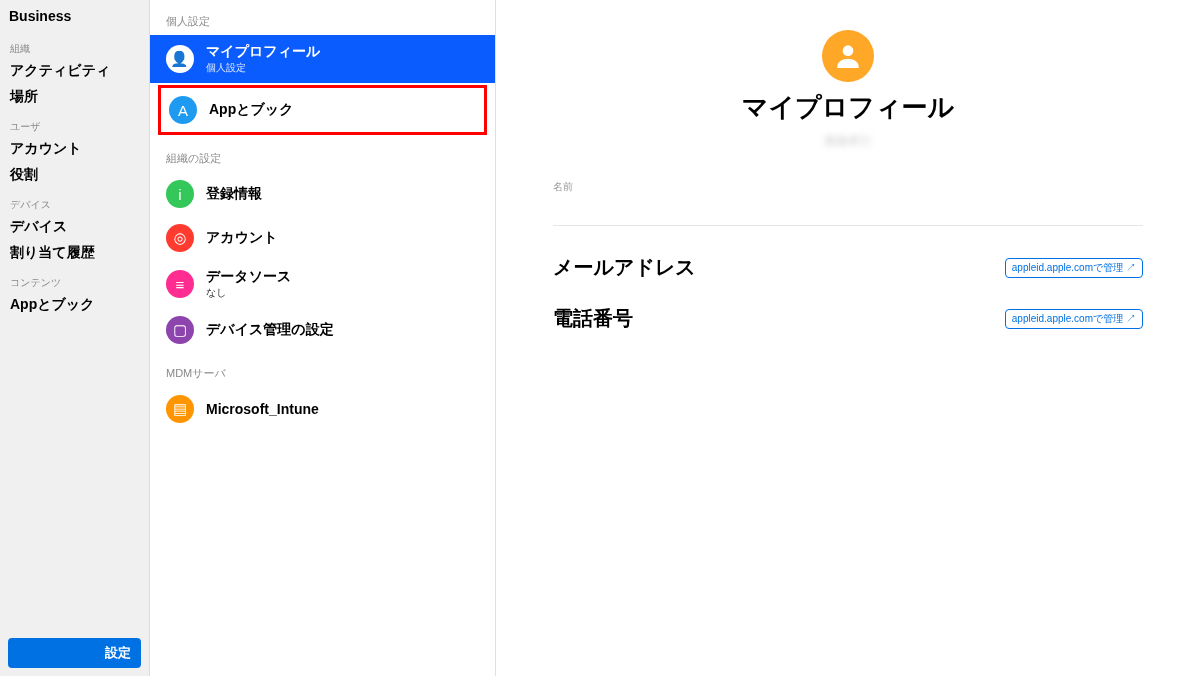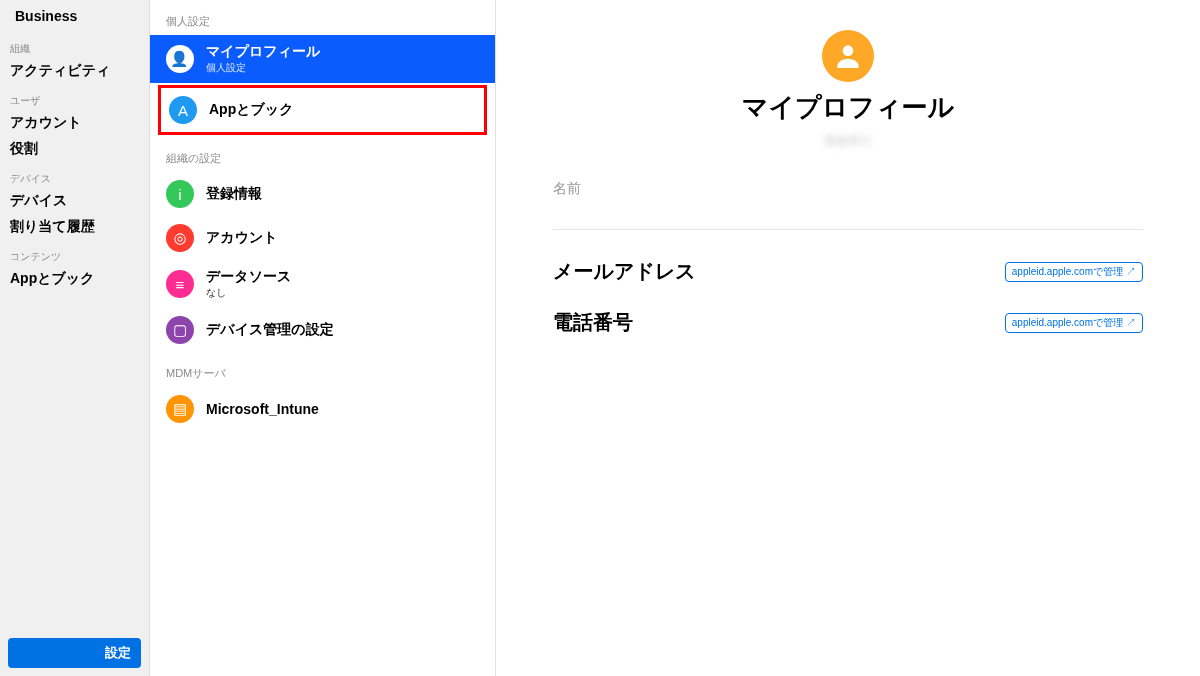--- a/index.html
+++ b/index.html
@@ -1,18 +1,18 @@
 <!DOCTYPE html>
 <html><head>
   <meta charset="utf-8">
   <style>
     * { margin:0; padding:0; box-sizing:border-box; }
     body { font-family:-apple-system,"Hiragino Sans","Hiragino Kaku Gothic ProN",sans-serif; width:1200px; height:676px; overflow:hidden; display:flex; background:#fff; }
     .sidebar { width:150px; background:#f0f0f0; display:flex; flex-direction:column; border-right:1px solid #ddd; }
-    .sidebar-top { padding:8px 10px; display:flex; align-items:center; gap:5px; font-weight:bold; font-size:14px; }
+    .sidebar-top { padding:8px 4px; display:flex; align-items:center; gap:5px; font-weight:bold; font-size:14px; }
     .apple-logo { font-size:16px; }
     .sb-section { margin-top:6px; }
     .sb-header { font-size:10px; color:#888; padding:4px 10px 2px; }
     .sb-item { font-size:14px; padding:4px 10px; cursor:pointer; font-weight:bold; }
     .sb-spacer { flex:1; }
     .settings-btn { margin:8px; padding:6px 10px; background:#0071e3; color:#fff; font-size:13px; font-weight:bold; border-radius:4px; text-align:right; cursor:pointer; }
     .panel { width:346px; border-right:1px solid #e0e0e0; display:flex; flex-direction:column; background:#fff; }
     .p-header { font-size:11px; color:#888; padding:14px 16px 6px; }
     .p-item { display:flex; align-items:center; gap:12px; padding:8px 16px; cursor:pointer; }
     .p-item.active { background:#0a5cff; color:#fff; }
@@ -23,38 +23,39 @@
     .p-item.active .p-icon { background:#fff !important; color:#0a5cff; }
     .highlight-box { border:3px solid #ff0000; margin:2px 8px; }
     .highlight-box .p-item { padding:8px 8px; }
     .main { flex:1; padding:30px 40px; overflow-y:auto; }
     .main-header { display:flex; flex-direction:column; align-items:center; gap:8px; }
     .avatar-big { width:52px; height:52px; border-radius:50%; background:#ffa726; display:flex; align-items:center; justify-content:center; }
     .avatar-big svg { width:32px; height:32px; fill:#fff; }
     .main-title { font-size:26px; font-weight:bold; }
     .main-name { font-size:12px; color:#ccc; filter:blur(3px); }
     .fields { margin-top:30px; max-width:590px; margin-left:auto; margin-right:auto; }
-    .field-label-top { font-size:14px; color:#999; padding-bottom:4px; }
+    .field-label-top { font-size:10px; color:#999; padding-bottom:4px; }
     .field-blurred { height:28px; border-bottom:1px solid #e5e5e5; margin-bottom:16px; }
     .field-row { display:flex; align-items:center; justify-content:space-between; padding:12px 0; border-bottom:0; }
     .field-name { font-size:20px; font-weight:bold; }
     .field-link { font-size:10px; color:#0071e3; border:1px solid #0071e3; border-radius:4px; padding:2px 6px; cursor:pointer; white-space:nowrap; }
   </style>
 </head>
 <body>
 
 <div class="sidebar">
   <div class="sidebar-top">
     <span class="apple-logo"></span>
     <span>Business</span>
   </div>
   <div id="sb-sections">
       <div class="sb-section">
         <div class="sb-header">組織</div>
         <div class="sb-item">アクティビティ</div>
+        <div class="sb-item">場所</div>
       </div>
       <div class="sb-section">
         <div class="sb-header">ユーザ</div>
         <div class="sb-item">アカウント</div>
         <div class="sb-item">役割</div>
       </div>
       <div class="sb-section">
         <div class="sb-header">デバイス</div>
         <div class="sb-item">デバイス</div>
         <div class="sb-item">割り当て履歴</div>

